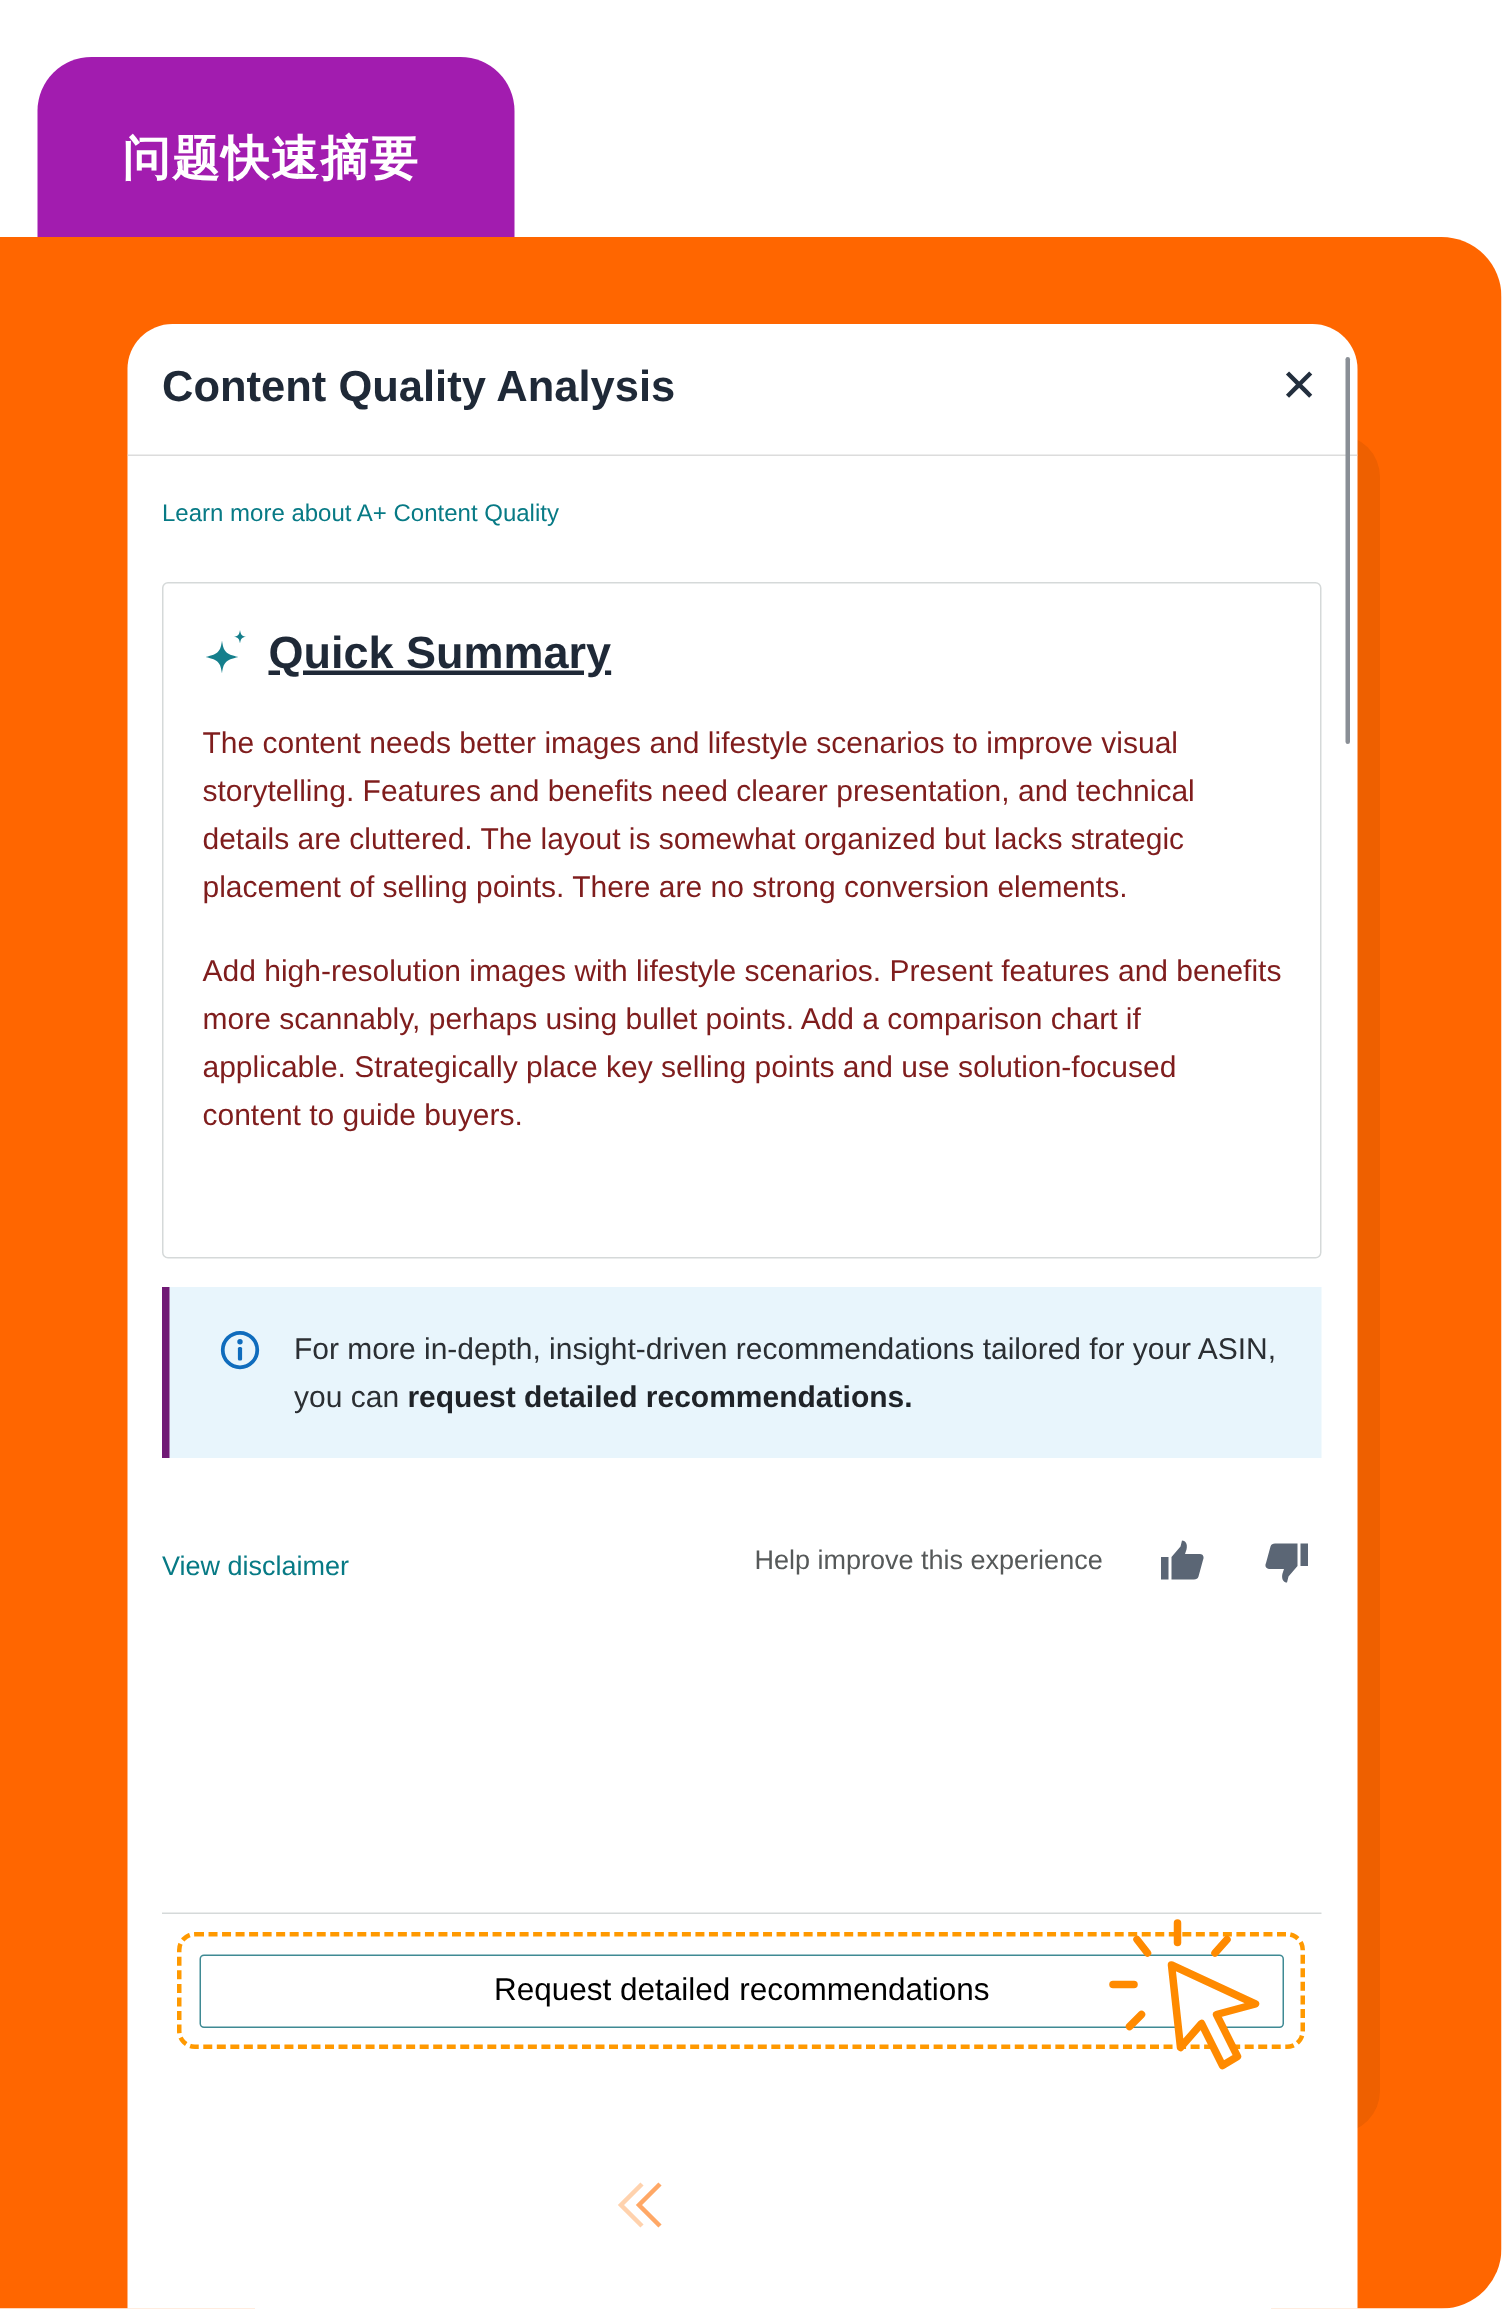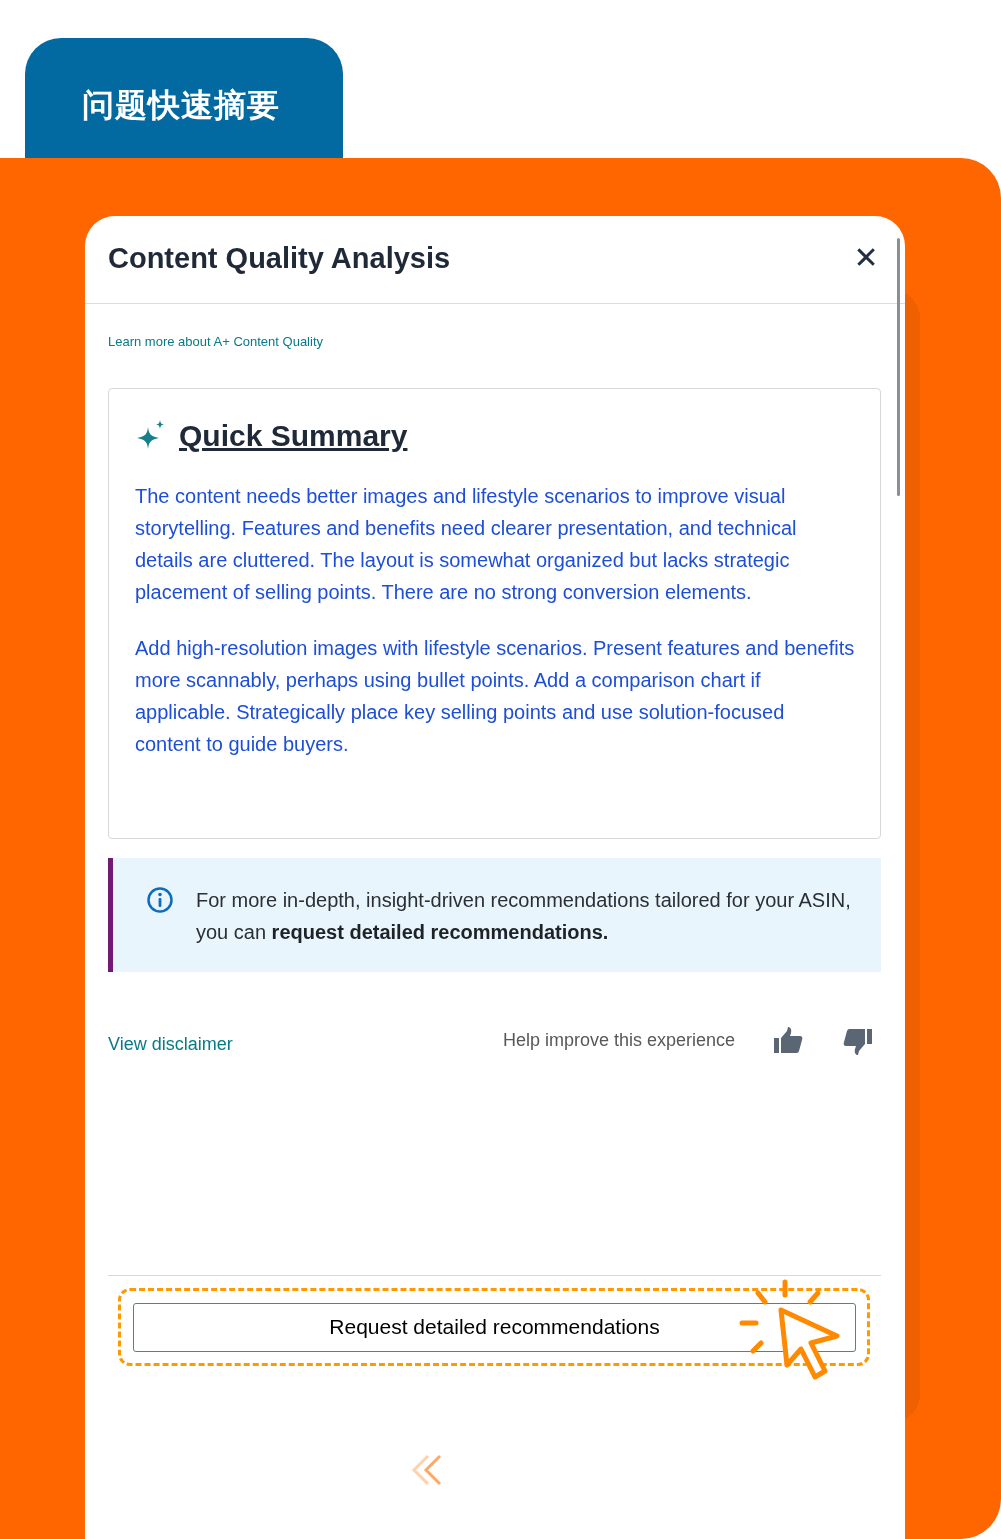--- a/index.html
+++ b/index.html
@@ -1,21 +1,21 @@
 <!DOCTYPE html>
 <html><head>
 <meta charset="utf-8">
 <style>
   * { box-sizing: border-box; margin: 0; padding: 0; }
   html, body { width: 1001px; height: 1539px; background: #ffffff; overflow: hidden; }
   body { position: relative; font-family: "Liberation Sans", "DejaVu Sans", sans-serif; }
 
   .tab {
     position: absolute; left: 25px; top: 38px; width: 318px; height: 140px;
-    background: #0369a1; border-radius: 36px 36px 0 0;
+    background: #a21caf; border-radius: 36px 36px 0 0;
   }
   .tab-label {
     position: absolute; left: 57px; top: 46px;
     color: #ffffff; font-size: 32px; font-weight: bold; letter-spacing: 1px;
     font-family: "DejaVu Sans", sans-serif;
   }
   .panel {
     position: absolute; left: 0; top: 158px; width: 1001px; height: 1381px;
     background: #ff6600; border-radius: 0 40px 40px 0;
   }
@@ -36,32 +36,32 @@
   }
   .close-btn {
     position: absolute; left: 766px; top: 24px; width: 30px; height: 36px;
     font-size: 30px; color: #232f3e; line-height: 36px; text-align: center; cursor: pointer;
   }
   .scrollbar {
     position: absolute; left: 812px; top: 22px; width: 3px; height: 258px;
     background: #8a8f96; border-radius: 2px;
   }
   .learn-link {
-    position: absolute; left: 23px; top: 118px; font-size: 13px; color: #077a85; cursor: pointer;
+    position: absolute; left: 23px; top: 118px; font-size: 16px; color: #077a85; cursor: pointer;
   }
   .summary-box {
     position: absolute; left: 23px; top: 172px; width: 773px; height: 451px;
     border: 1px solid #d5d9d9; border-radius: 4px;
   }
   .summary-title-row { position: absolute; left: 26px; top: 30px; display: flex; align-items: center; }
   .sparkle { width: 34px; height: 34px; margin-right: 10px; }
   .summary-title { font-size: 30px; font-weight: bold; color: #1f2937; text-decoration: underline; }
   .summary-text {
     position: absolute; left: 26px; top: 91px; width: 720px;
-    font-size: 20px; line-height: 32px; color: #1d4ed8;
+    font-size: 20px; line-height: 32px; color: #7f1d1d;
   }
   .summary-text p { margin-bottom: 24px; }
 
   .info-box {
     position: absolute; left: 23px; top: 642px; width: 773px; height: 114px;
     background: #e8f5fc; border-left: 5px solid #701a75;
   }
   .info-icon { position: absolute; left: 33px; top: 28px; width: 28px; height: 28px; }
   .info-text {
     position: absolute; left: 83px; top: 26px; width: 660px;

